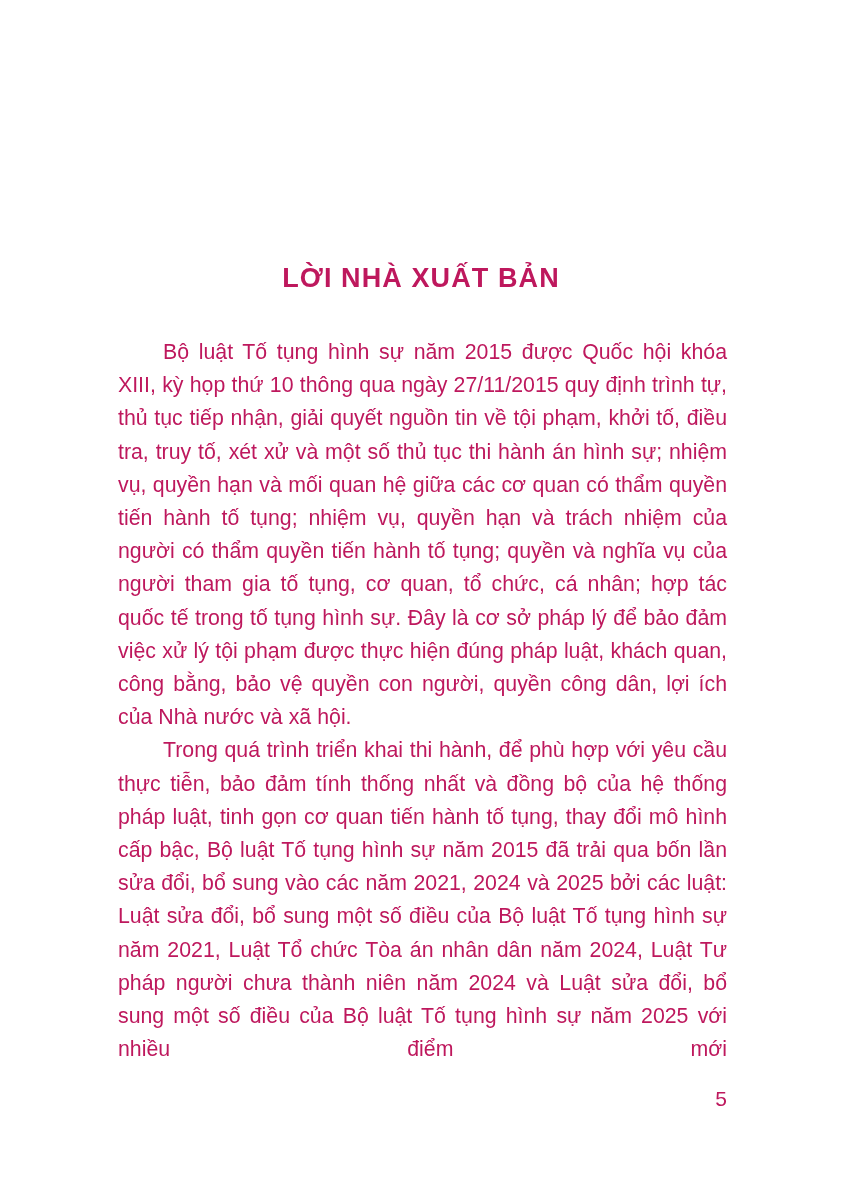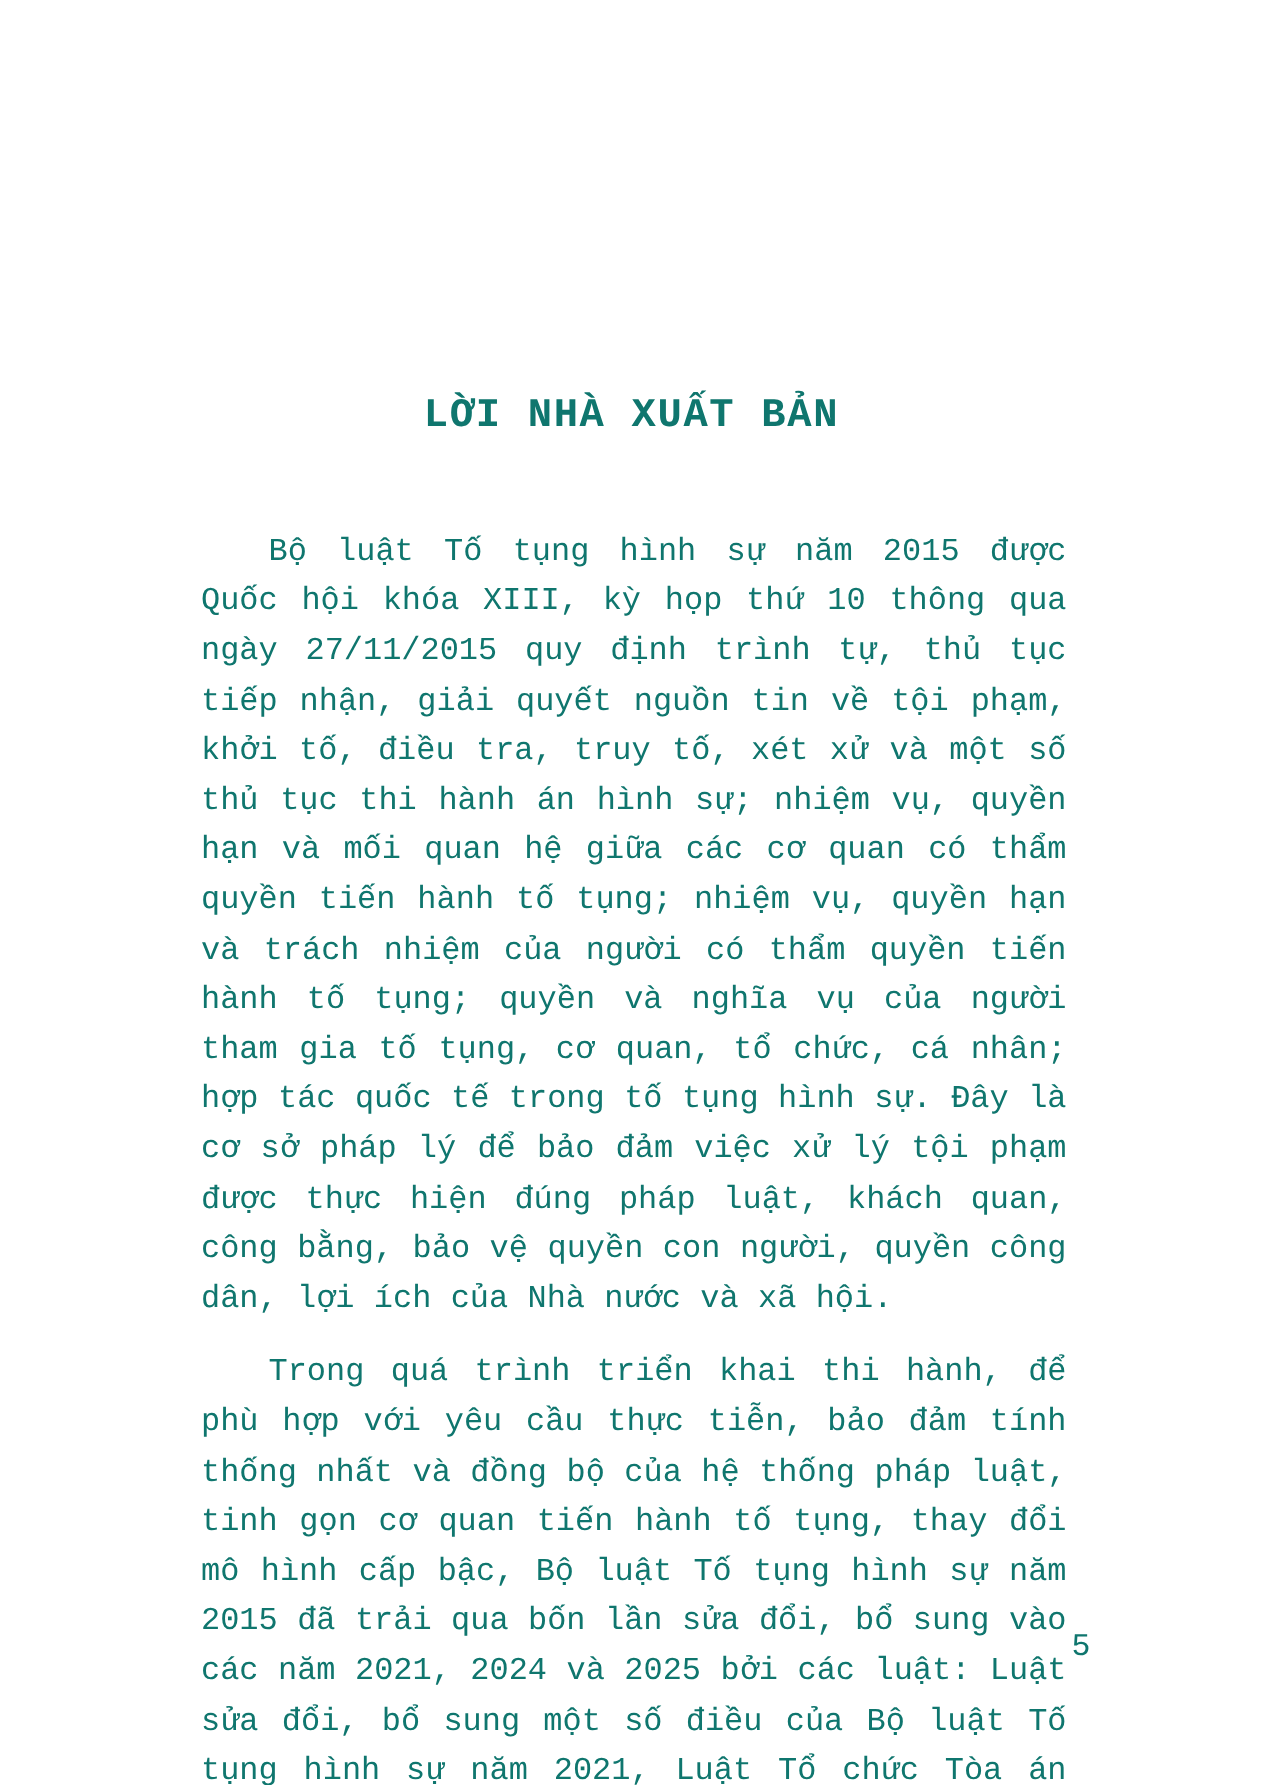--- a/index.html
+++ b/index.html
@@ -9,22 +9,22 @@
     background: #ffffff;
   }
 
   .page {
     position: relative;
     width: 842px;
     height: 1190px;
     margin: 0 auto;
     background: #ffffff;
     overflow: hidden;
-    font-family: Liberation Mono, monospace;
-    color: #0f766e;
+    font-family: Liberation Sans, sans-serif;
+    color: #be185d;
     -webkit-font-smoothing: antialiased;
   }
 
   
   .page-title {
     position: absolute;
     top: 243px;
     left: 0;
     width: 842px;
     text-align: center;
@@ -37,21 +37,21 @@
 
   
   .body-block {
     position: absolute;
     top: 336px;
     left: 118px;
     width: 609px;
   }
 
   .body-paragraph {
-    margin: 16px;
+    margin: 0;
     font-size: 21.3px;
     line-height: 33.2px;
     text-align: justify;
     text-justify: inter-word;
     text-indent: 45px;
     hyphens: none;
     word-spacing: 0.1px;
   }
 
   

